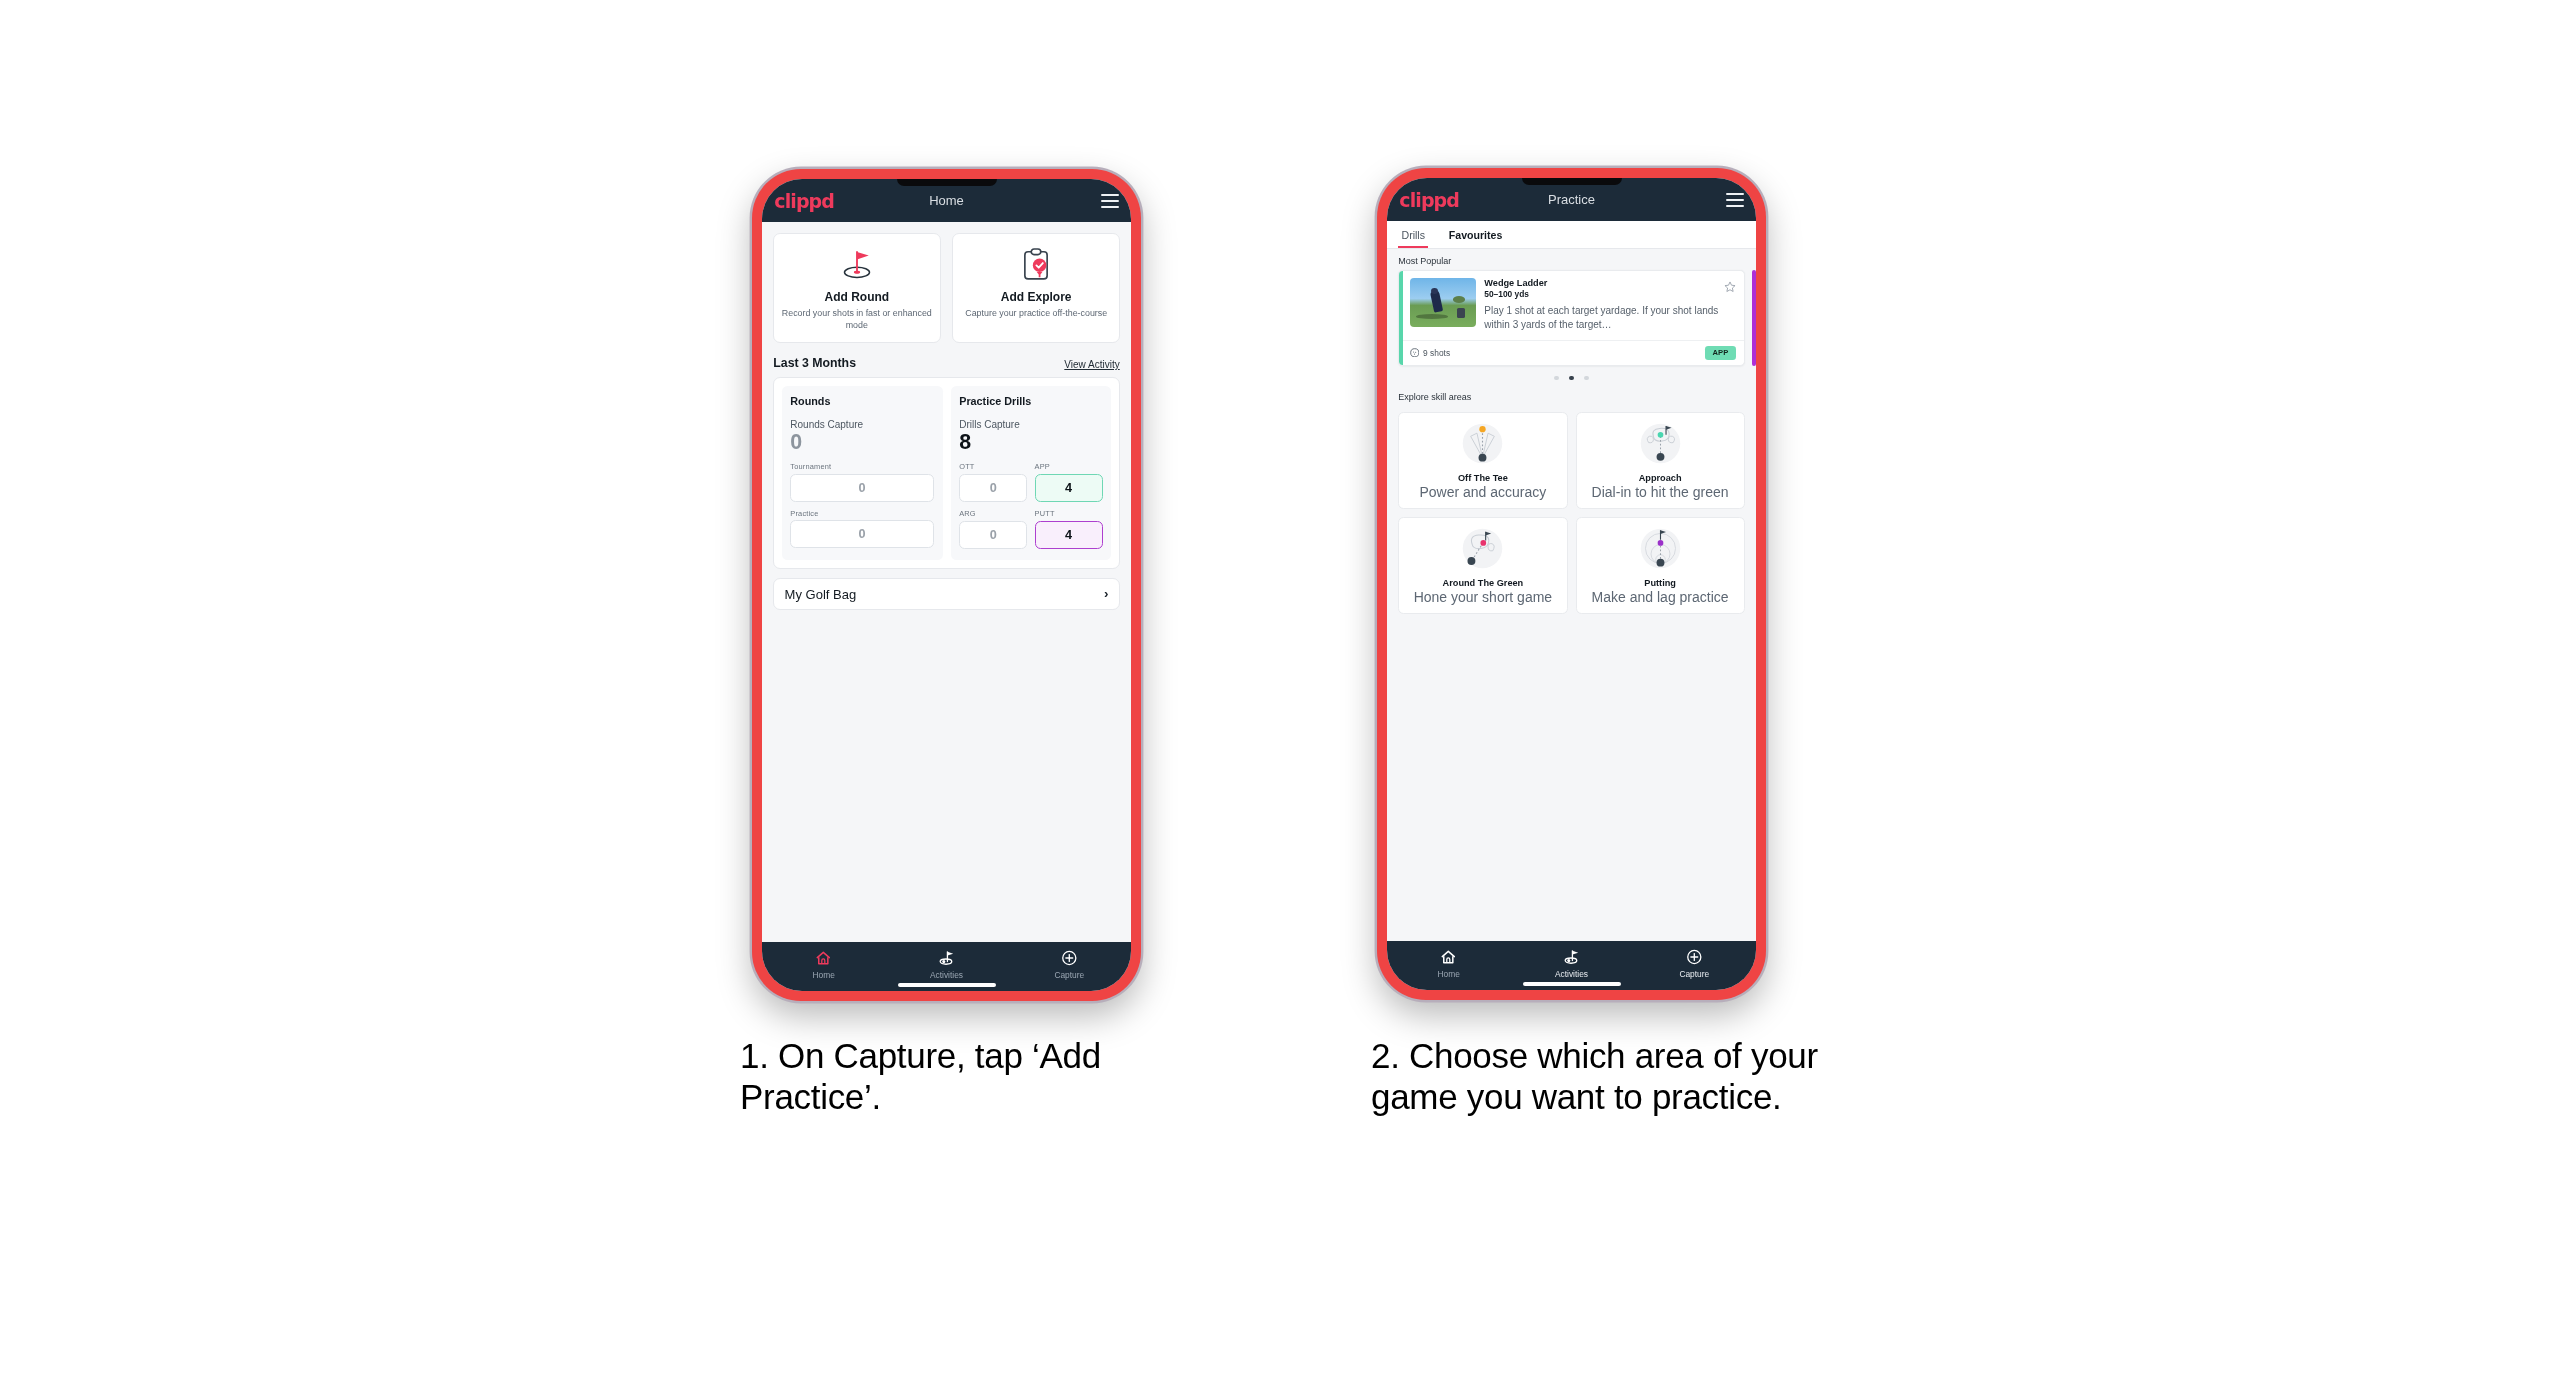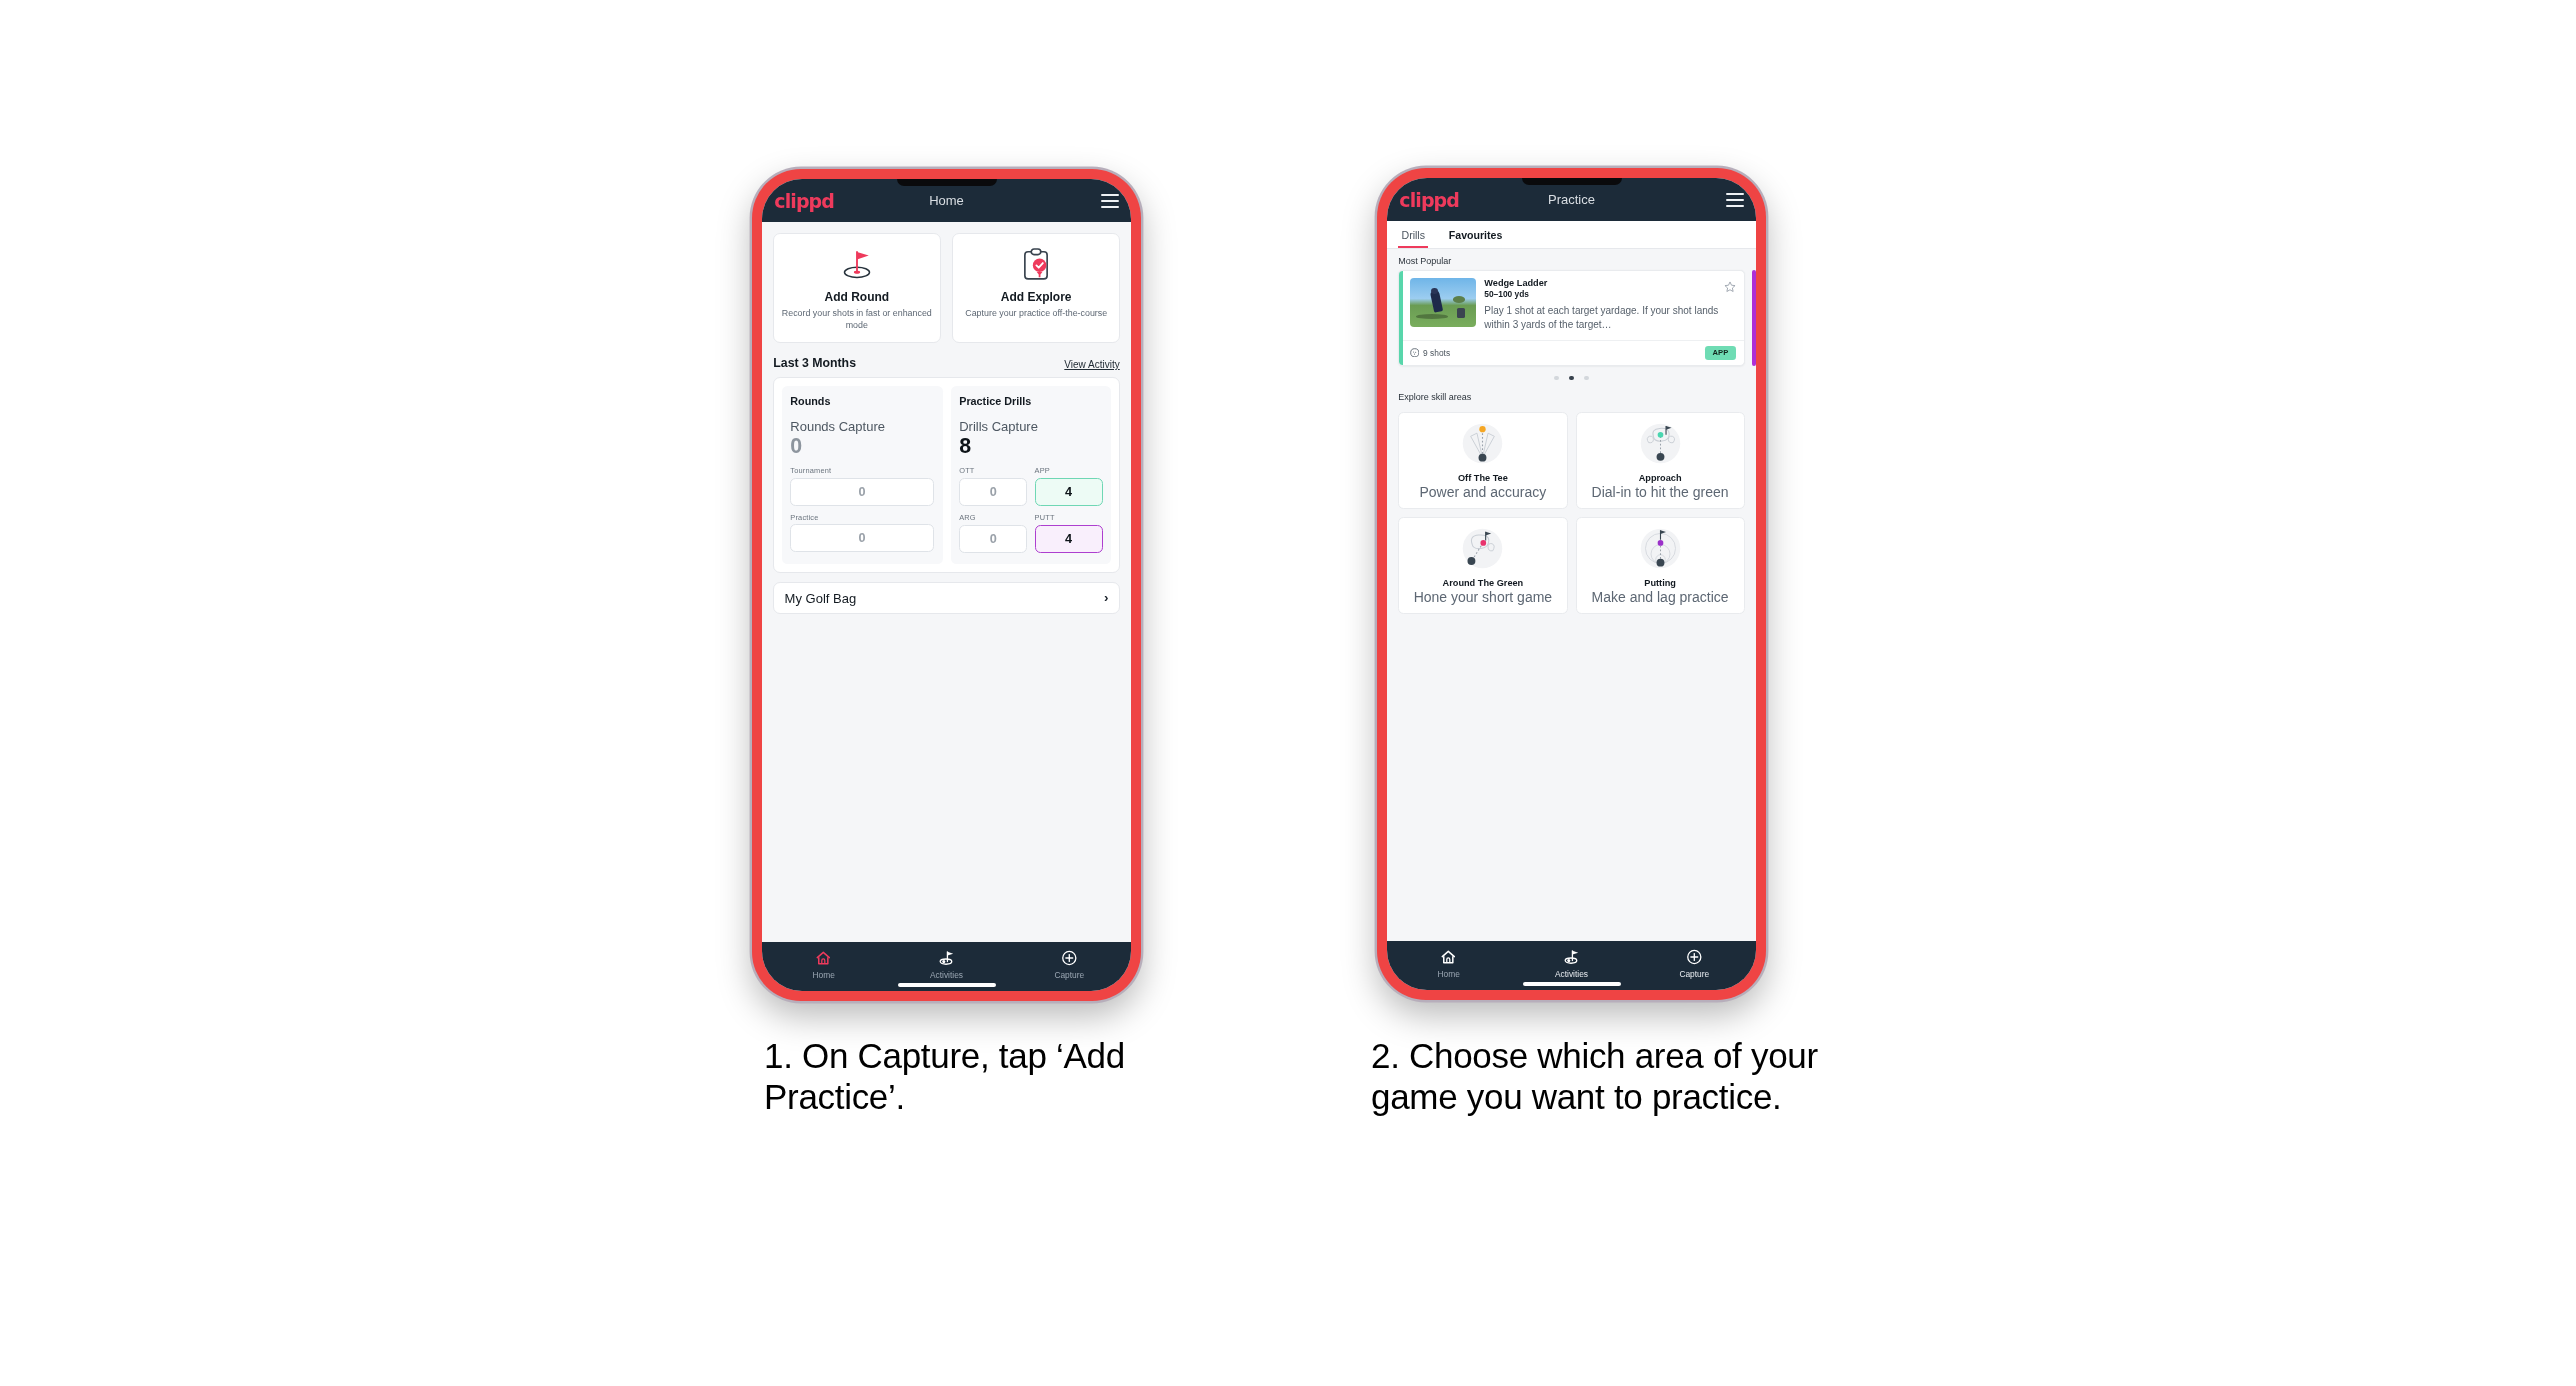--- a/index.html
+++ b/index.html
@@ -73,21 +73,21 @@
   }
   .sec-title { font-size: 12.3px; font-weight: 700; color: #131a21; }
   .sec-link { font-size: 10px; color: #222c35; text-decoration: underline; }
 
   .stats-card {
     margin: 0 10.3px; background:#fff; border:0.8px solid #e6e8ec; border-radius:7.1px;
     padding: 8px; display:flex; gap: 8px;
   }
   .stat-col { flex:1; background:#f7f8fa; border-radius:5.5px; padding: 8.7px 8.7px 10.3px; }
   .stat-h { font-size: 10.8px; font-weight:700; color:#131a21; margin-bottom: 8.7px; }
-  .stat-cap { font-size: 13px; color:#4d5761; margin-bottom:0.8px;margin-top:12px; }
+  .stat-cap { font-size: 10px; color:#4d5761; margin-bottom:0.8px;margin-top:12px; }
   .stat-big { font-size: 21.4px; font-weight:700; line-height:1.08; margin-bottom: 8.7px; }
   .stat-big.muted { color:#8d959e; }
   .stat-big.dark { color:#0d1318; }
 
   .mini-label { font-size: 7.4px; color:#6b747e; margin-bottom: 2.4px; letter-spacing:0.2px; }
   .mini-box {
     height: 28.5px; border-radius:5.5px; border:0.8px solid #dfe3e8; background:#fff;
     display:flex; align-items:center; justify-content:center;
     font-size:12.7px; font-weight:700; color:#9aa1a9;
   }
@@ -174,21 +174,21 @@
   }
   .skill-ico { height: 49px; display:flex; align-items:center; justify-content:center; }
   .skill-name { font-size: 9.2px; font-weight:700; color:#131a21; margin-top: 3.2px; }
   .skill-sub { font-size: 14px; color:#5d6773; margin-top: 1.6px; }
 
   
   .caption {
     position:absolute; font-size: 35px; line-height: 1.16; color:#000;
     font-family: "Liberation Sans", sans-serif; letter-spacing:-0.3px;
   }
-  .caption.c1 { left: 764px; top: 1036px; width: 443px; }
+  .caption.c1 { left: 740px; top: 1036px; width: 443px; }
   .caption.c2 { left: 1371px; top: 1036px; width: 506px; }
 </style>
 </head>
 <body>
 
 <div class="stage">
 
   <div class="phone p1">
     <div class="screen">
       <div class="notch"></div>

